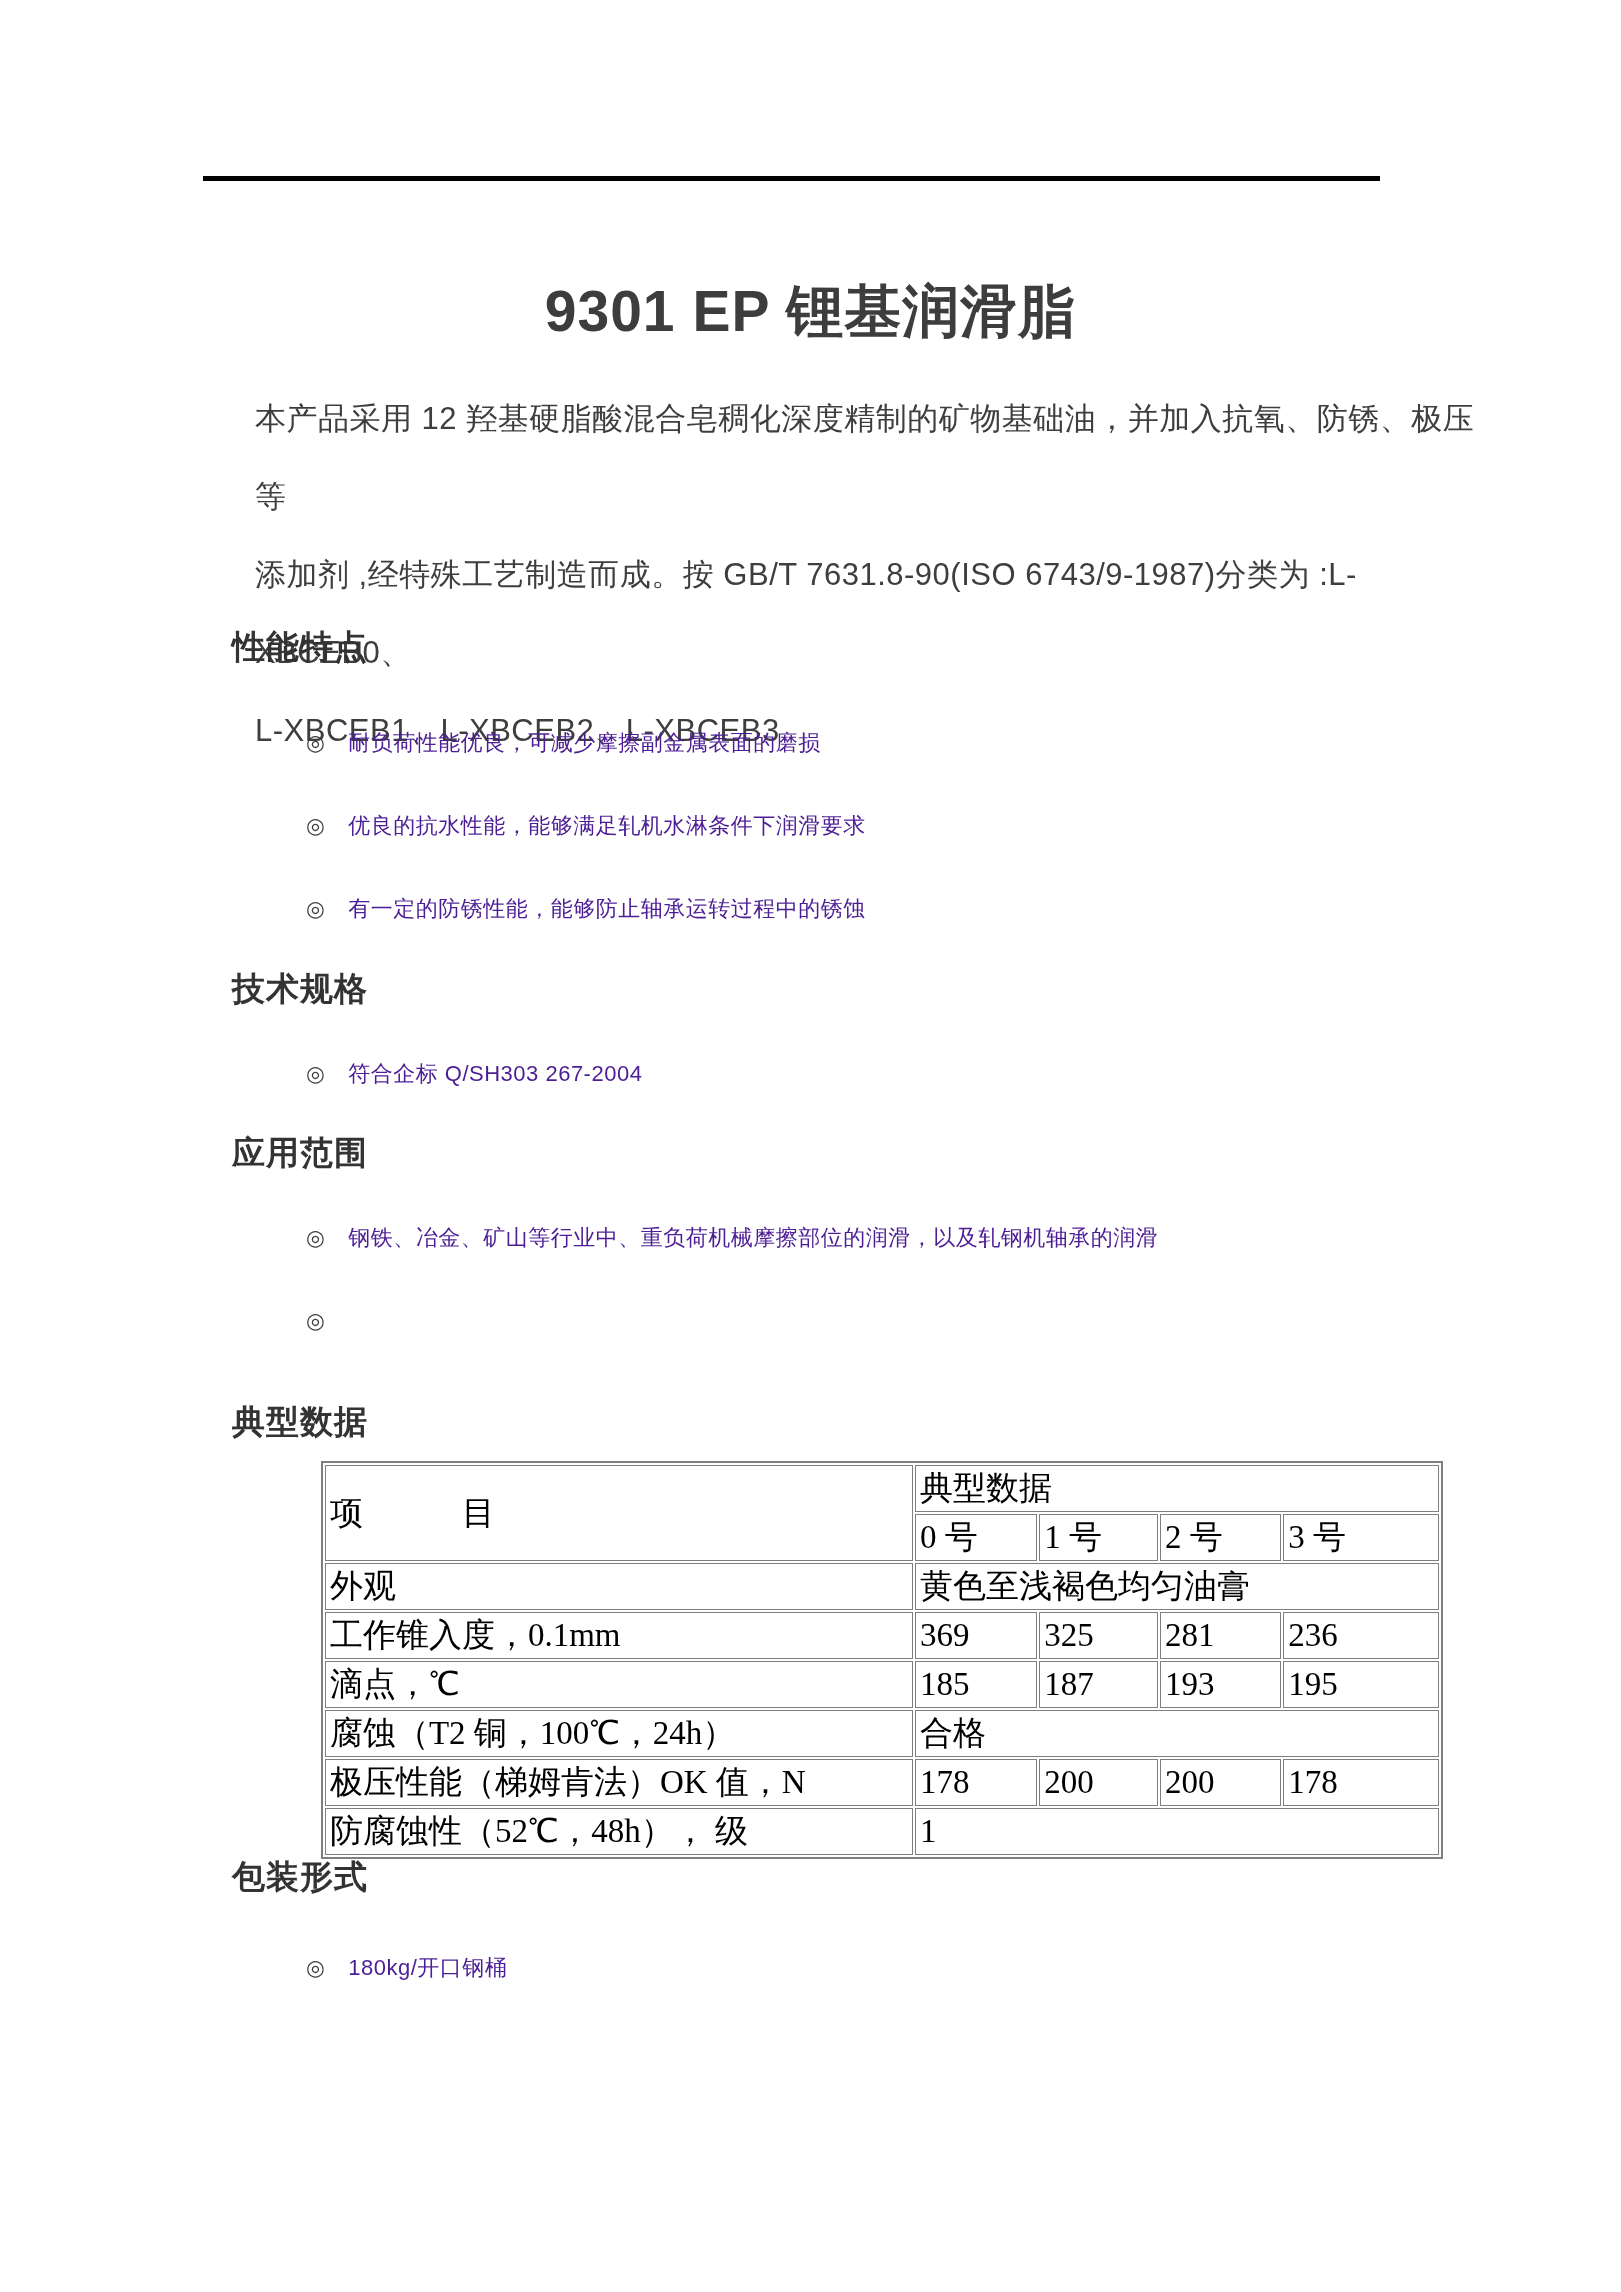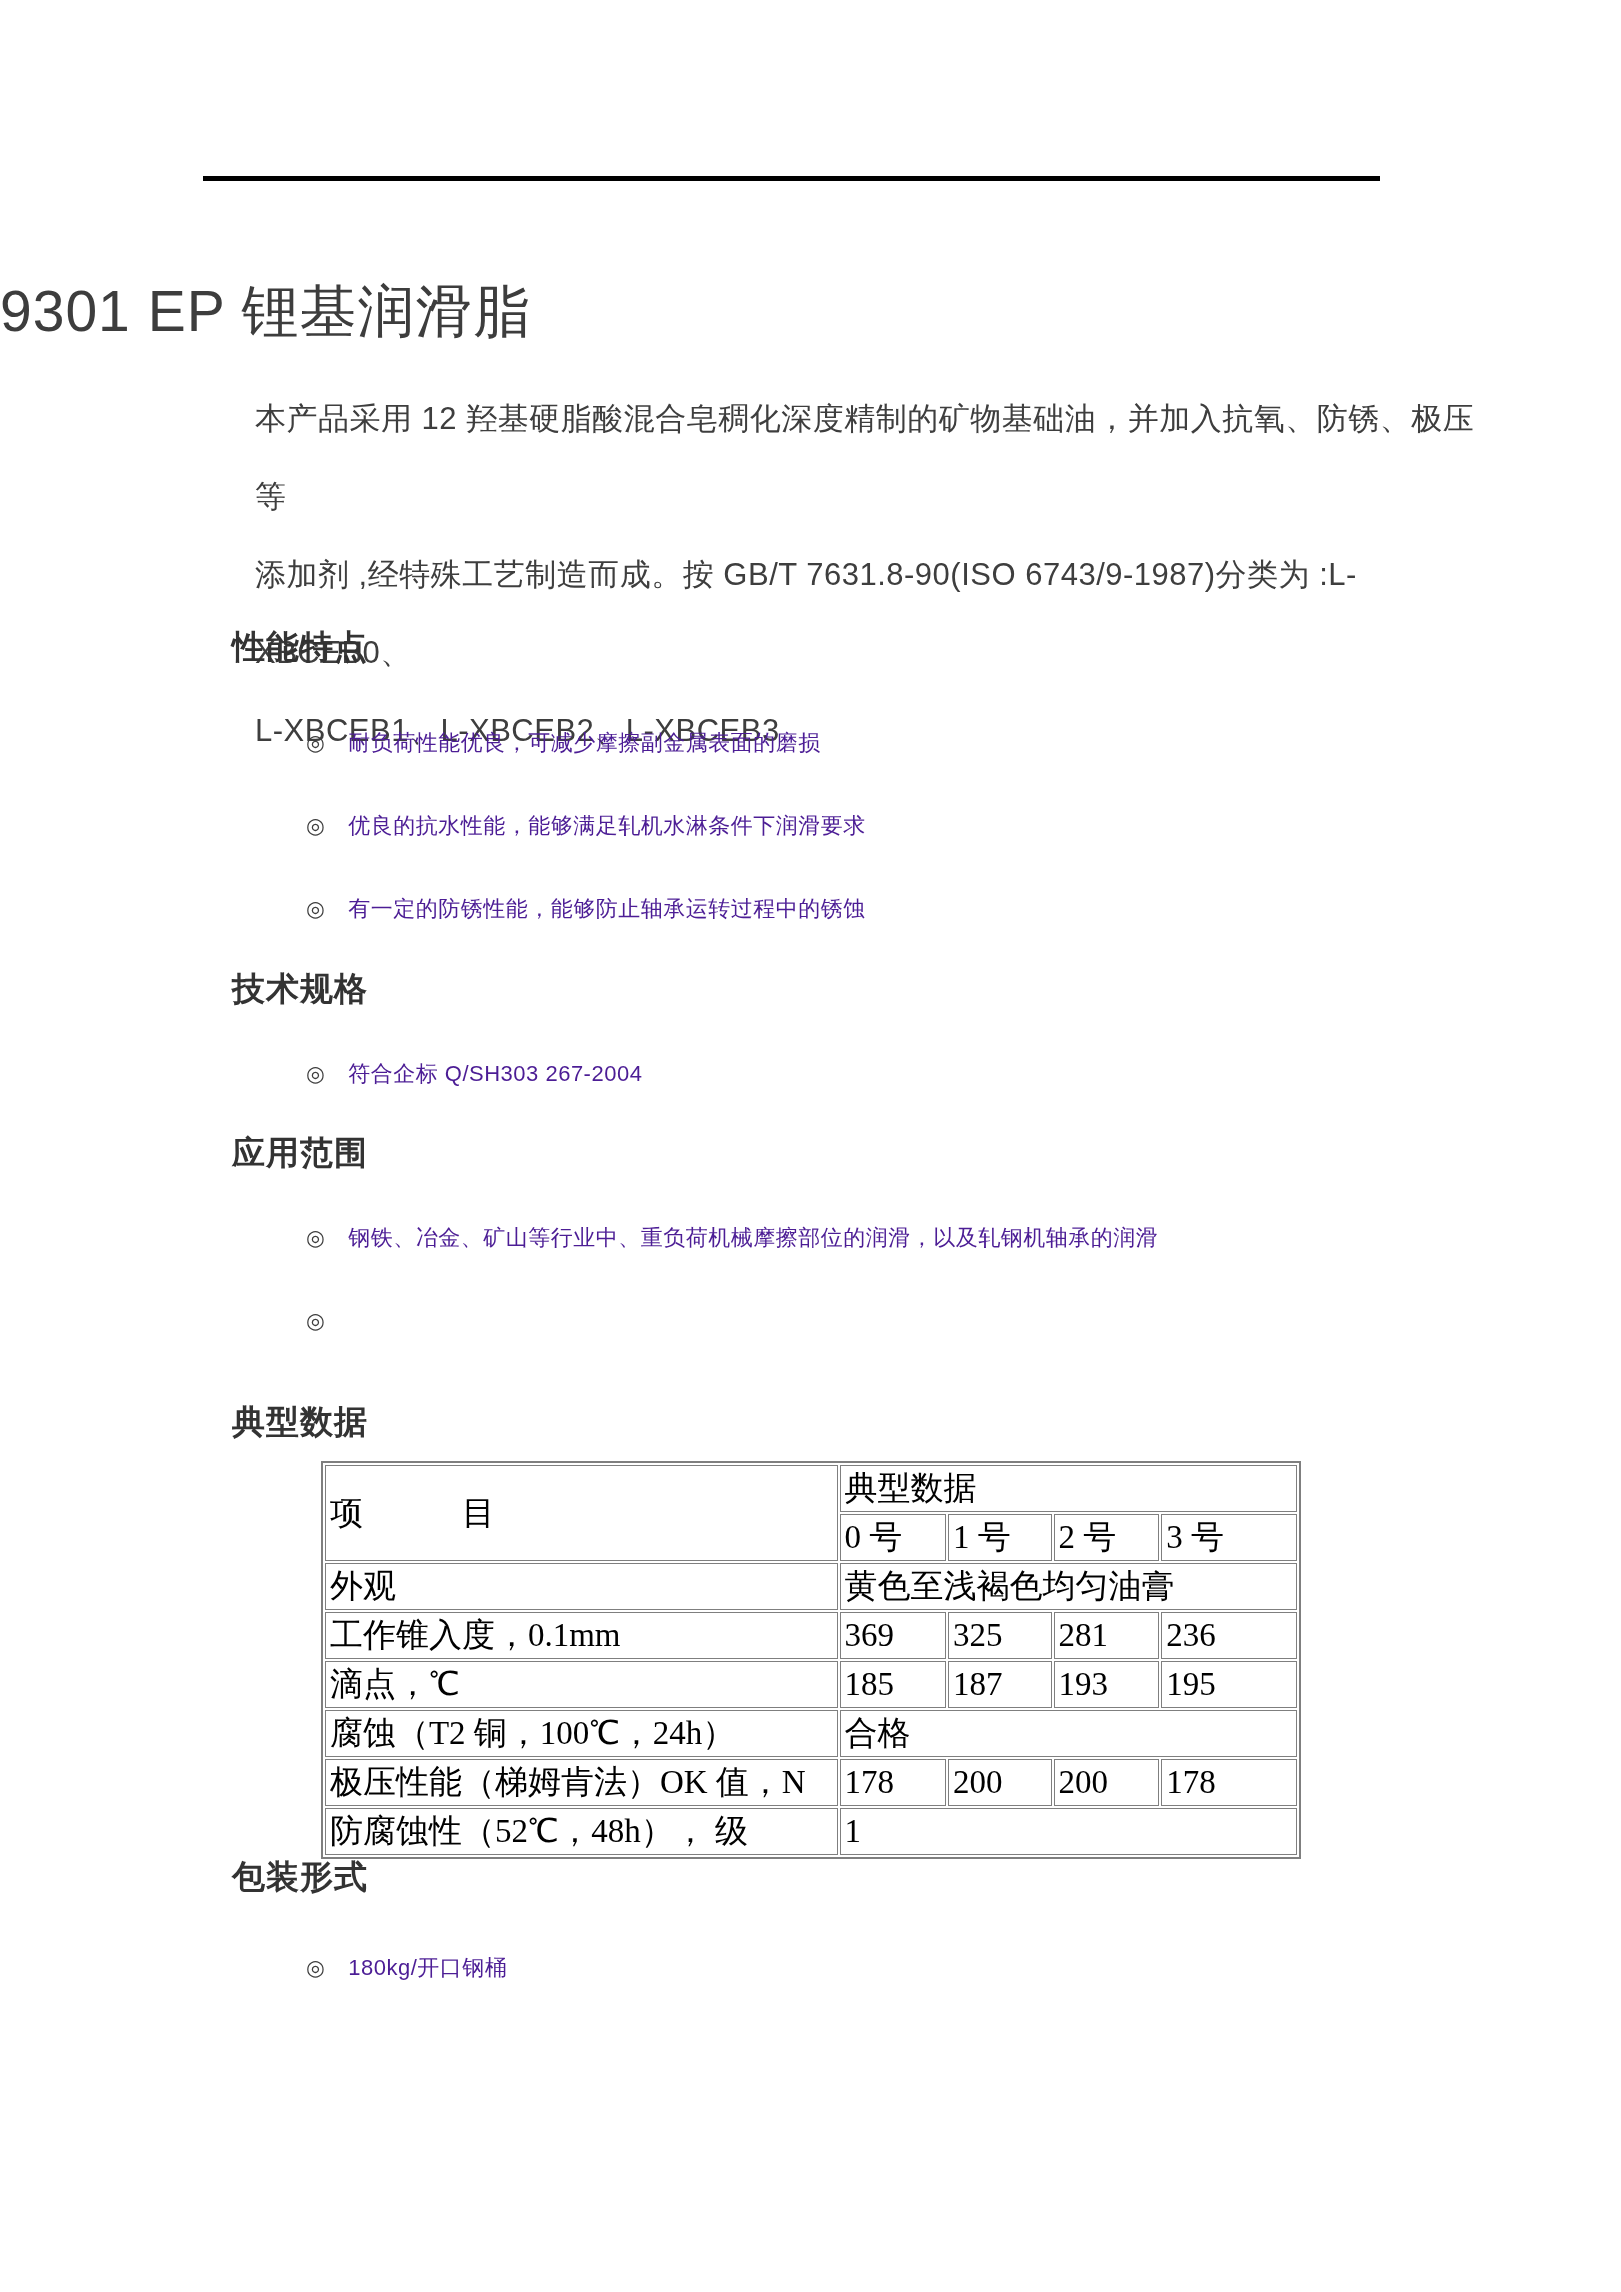--- a/index.html
+++ b/index.html
@@ -14,23 +14,23 @@
   .top-rule {
     position: absolute;
     left: 203px; top: 176px;
     width: 1177px; height: 4.9px;
     background: #000000;
   }
   .doc-title {
     position: absolute;
     left: 0; top: 267px;
     width: 1621px;
-    text-align: left;
+    text-align: center;
     font-size: 57px;
-    font-weight: 400;
+    font-weight: 700;
     color: #3d3d3d;
     letter-spacing: 1px;
     line-height: 88px;
   }
   .intro {
     position: absolute;
     left: 245px; top: 380px;
     width: 1235px;
     font-size: 31px;
     color: #3e3e3e;
@@ -66,21 +66,21 @@
   }
   .bullet-text {
     font-size: 22px;
     color: #4c1d95;
     letter-spacing: 0.5px;
     white-space: nowrap;
   }
   .data-table {
     position: absolute;
     left: 321px; top: 1461px;
-    width: 980px;
+    width: 1122px;
     border-collapse: separate;
     border-spacing: 2px;
     border: 2px solid #7f7f7f;
     font-family: "Liberation Serif", serif;
     font-size: 33px;
     color: #000000;
     table-layout: fixed;
   }
   .data-table td {
     border: 1px solid #7f7f7f;

